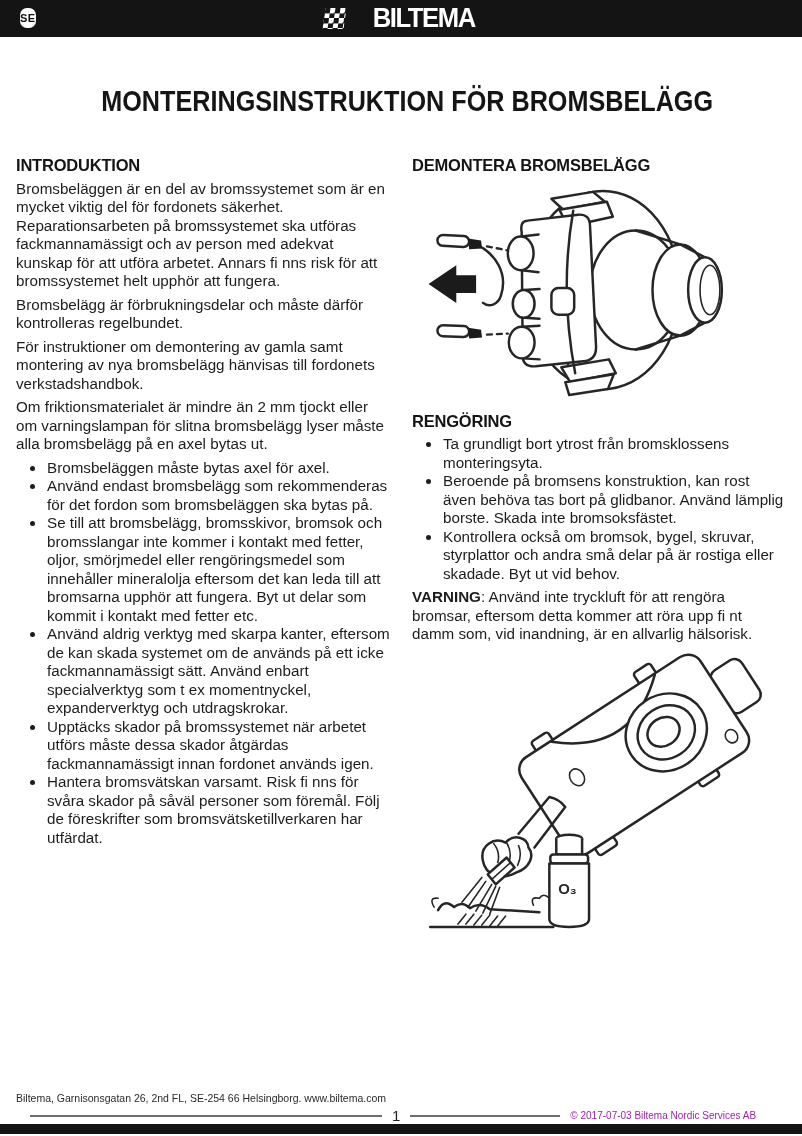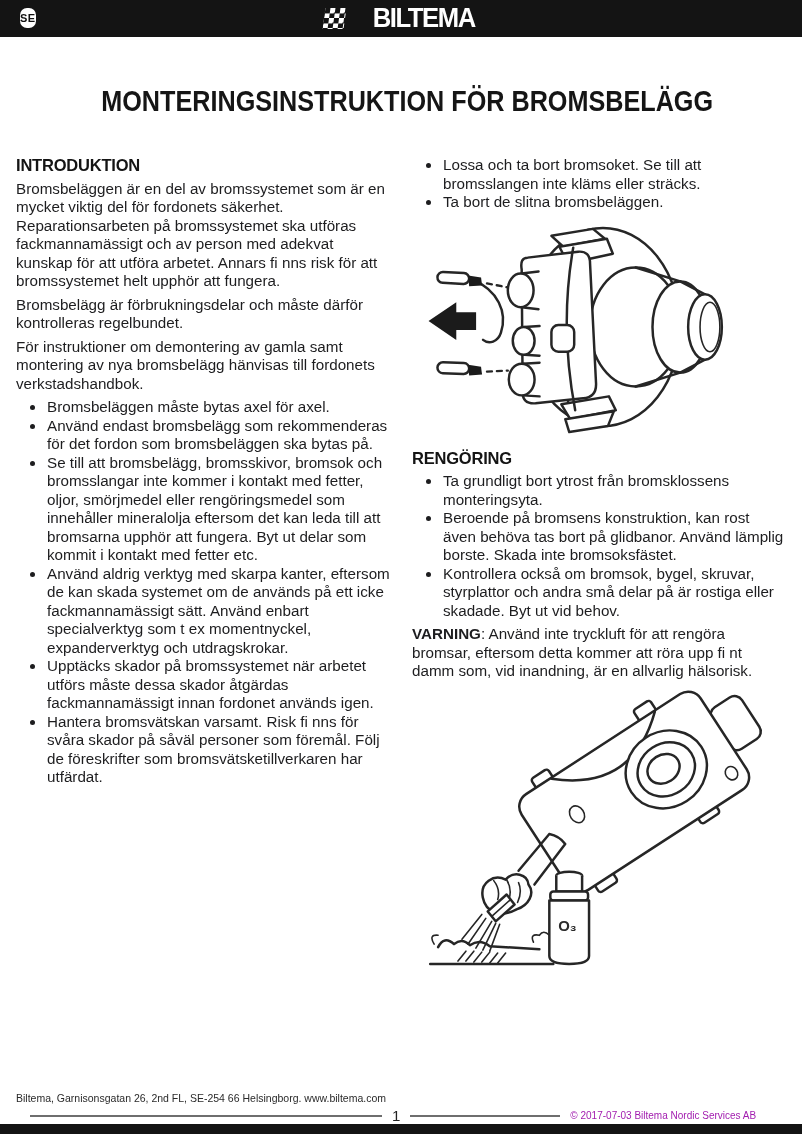--- a/index.html
+++ b/index.html
@@ -73,36 +73,34 @@
     <span>MONTERINGSINSTRUKTION FÖR BROMSBELÄGG</span>
   </div>
 
   <div class="cols">
 
     <div class="col">
       <h3 class="sec first">INTRODUKTION</h3>
       <p>Bromsbeläggen är en del av bromssystemet som är en mycket viktig del för fordonets säkerhet. Reparationsarbeten på bromssystemet ska utföras fackmannamässigt och av person med adekvat kunskap för att utföra arbetet. Annars fi nns risk för att bromssystemet helt upphör att fungera.</p>
       <p>Bromsbelägg är förbrukningsdelar och måste därför kontrolleras regelbundet.</p>
       <p>För instruktioner om demontering av gamla samt montering av nya bromsbelägg hänvisas till fordonets verkstadshandbok.</p>
+      <p>Om friktionsmaterialet är mindre än 2 mm tjockt eller om varningslampan för slitna bromsbelägg lyser måste alla bromsbelägg på en axel bytas ut.</p>
 
       <ul>
         <li>Bromsbeläggen måste bytas axel för axel.</li>
         <li>Använd endast bromsbelägg som rekommenderas för det fordon som bromsbeläggen ska bytas på.</li>
         <li>Se till att bromsbelägg, bromsskivor, bromsok och bromsslangar inte kommer i kontakt med fetter, oljor, smörjmedel eller rengöringsmedel som innehåller mineralolja eftersom det kan leda till att bromsarna upphör att fungera. Byt ut delar som kommit i kontakt med fetter etc.</li>
         <li>Använd aldrig verktyg med skarpa kanter, eftersom de kan skada systemet om de används på ett icke fackmannamässigt sätt. Använd enbart specialverktyg som t ex momentnyckel, expanderverktyg och utdragskrokar.</li>
         <li>Upptäcks skador på bromssystemet när arbetet utförs måste dessa skador åtgärdas fackmannamässigt innan fordonet används igen.</li>
         <li>Hantera bromsvätskan varsamt. Risk fi nns för svåra skador på såväl personer som föremål. Följ de föreskrifter som bromsvätsketillverkaren har utfärdat.</li>
       </ul>
     </div>
 
     <div class="col">
-      <ul>
-        <li>Lossa och ta bort bromsoket. Se till att bromsslangen inte kläms eller sträcks.</li>
-        <li>Ta bort de slitna bromsbeläggen.</li>
-      </ul>
+      <h3 class="sec first">DEMONTERA BROMSBELÄGG</h3>
 
       <svg class="illu" width="348" height="218" viewBox="0 0 350 220" aria-hidden="true">
 
         <ellipse class="lnw" cx="182" cy="110" rx="78" ry="100"></ellipse>
         <path class="ln" d="M148 20 Q130 110 150 202"></path>
 
         <ellipse class="lnw" cx="215" cy="110" rx="46" ry="60"></ellipse>
         <path class="ln" d="M215 50 L260 64 M215 170 L260 156"></path>
         <ellipse class="lnw" cx="260" cy="110" rx="28" ry="46"></ellipse>
         <path class="ln" d="M260 64 L285 77 M260 156 L285 143"></path>

